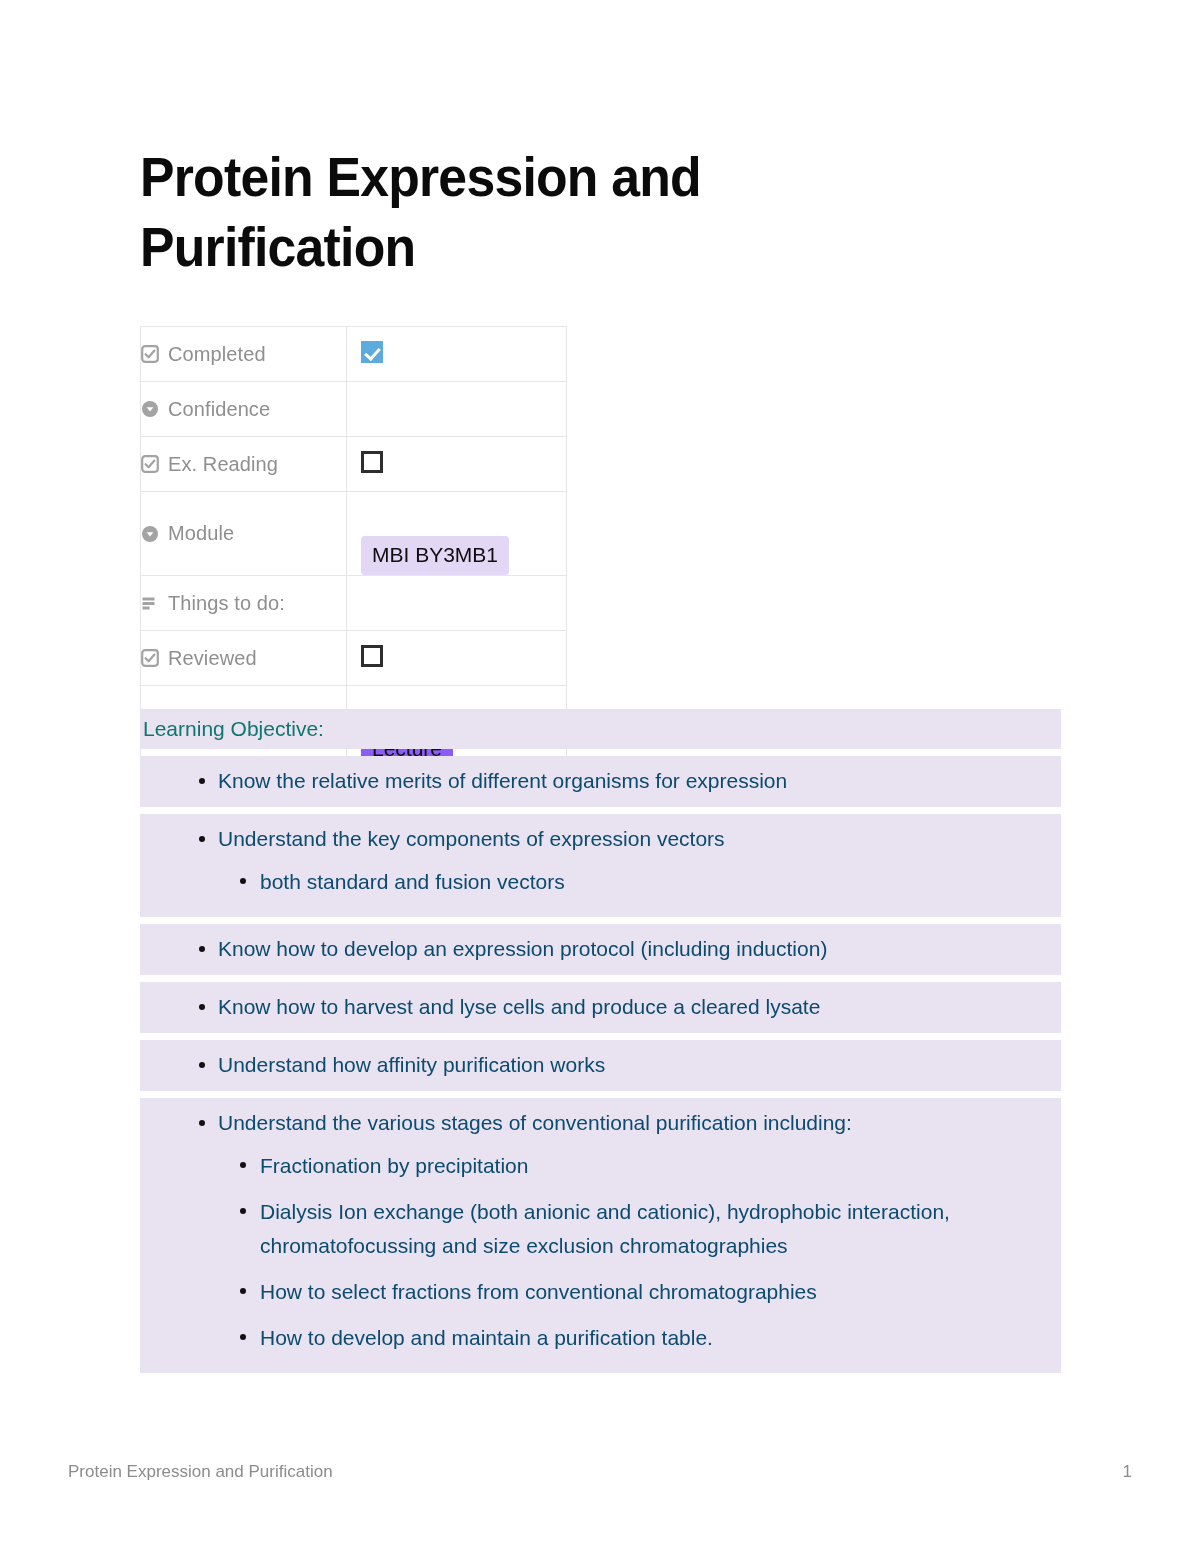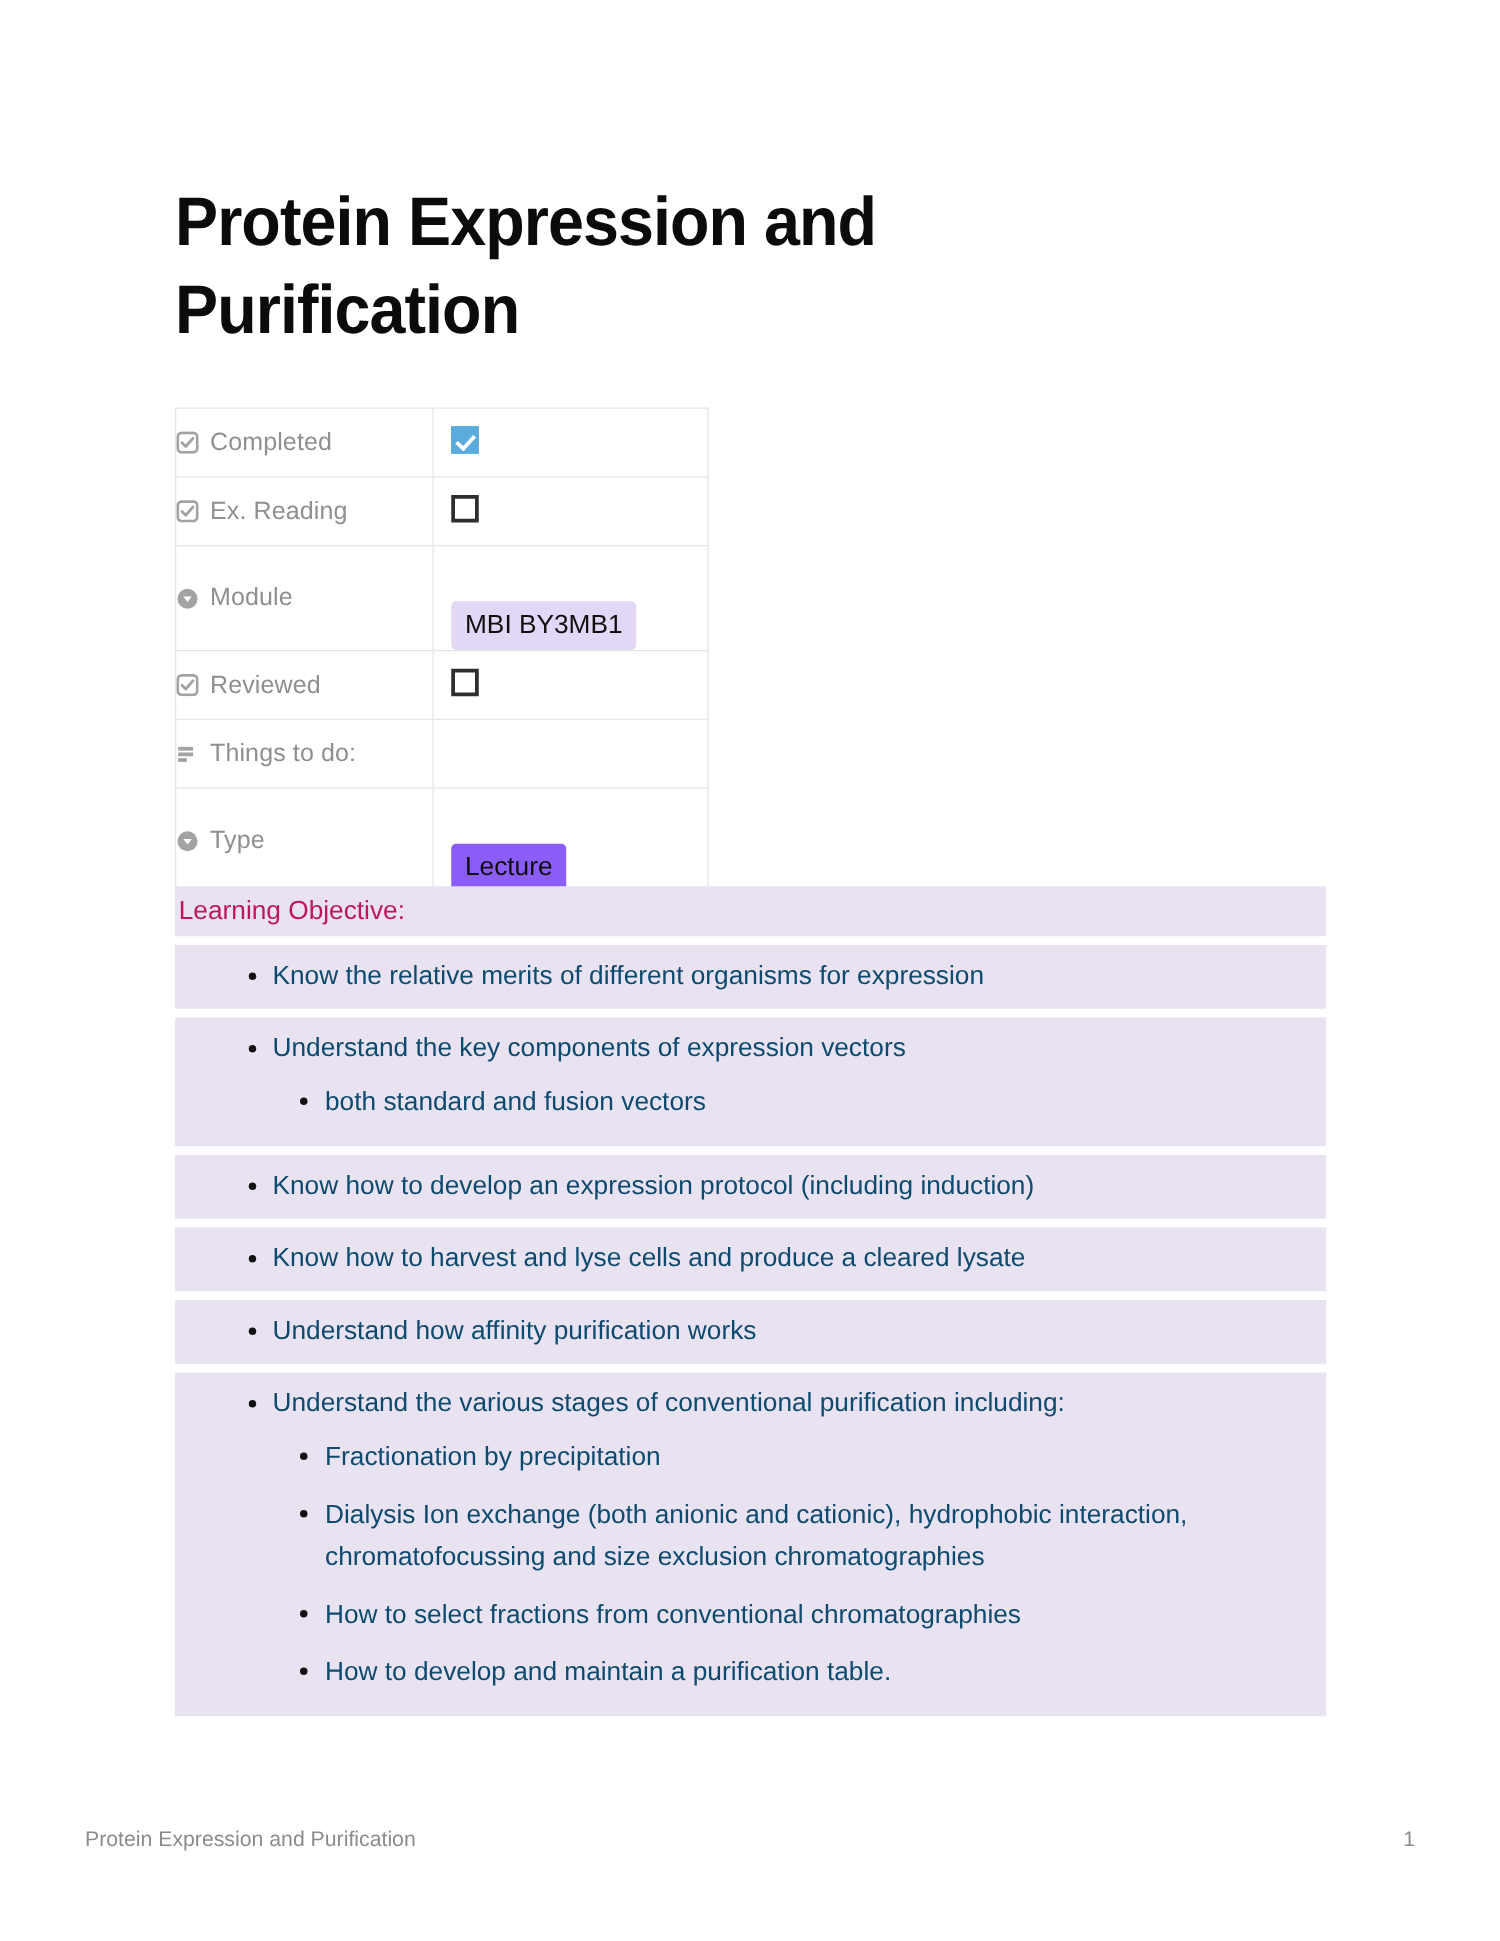--- a/index.html
+++ b/index.html
@@ -138,21 +138,21 @@
     background: #e8e2f1;
     box-sizing: border-box;
     margin-bottom: 7px;
   }
   .hl:last-child { margin-bottom: 0; }
 
   .lead-line {
     font-size: 21px;
     line-height: 27px;
     padding: 6px 0 7px 3px;
-    color: #be185d;
+    color: #0f766e;
   }
 
   ul.lvl1 {
     list-style: none;
     margin: 0;
     padding: 5px 0 7px 0;
   }
   ul.lvl1 > li {
     position: relative;
     font-size: 21px;
@@ -228,20 +228,34 @@
               <span class="key-label">Completed</span>
             </div>
           </td>
           <td class="val-cell"><span class="cb checked"></span></td>
         </tr>
         <tr>
           <td class="key-cell">
             <div class="key-inner">
               <span class="p-icon">
                 <svg width="18" height="18" viewBox="0 0 18 18">
+                  <circle cx="9" cy="9" r="8" fill="#a3a3a3"></circle>
+                  <path d="M5.6 7.2 L12.4 7.2 L9 11.6 Z" fill="#ffffff"></path>
+                </svg>
+              </span>
+              <span class="key-label">Confidence</span>
+            </div>
+          </td>
+          <td class="val-cell"></td>
+        </tr>
+        <tr>
+          <td class="key-cell">
+            <div class="key-inner">
+              <span class="p-icon">
+                <svg width="18" height="18" viewBox="0 0 18 18">
                   <rect x="1.2" y="1.2" width="15.6" height="15.6" rx="3" ry="3" fill="none" stroke="#a3a3a3" stroke-width="2.2"></rect>
                   <path d="M4.6 9.2 L7.6 12.2 L13.4 5.6" fill="none" stroke="#a3a3a3" stroke-width="2.2" stroke-linecap="round" stroke-linejoin="round"></path>
                 </svg>
               </span>
               <span class="key-label">Ex. Reading</span>
             </div>
           </td>
           <td class="val-cell"><span class="cb unchecked"></span></td>
         </tr>
         <tr>
@@ -250,49 +264,49 @@
               <span class="p-icon">
                 <svg width="18" height="18" viewBox="0 0 18 18">
                   <circle cx="9" cy="9" r="8" fill="#a3a3a3"></circle>
                   <path d="M5.6 7.2 L12.4 7.2 L9 11.6 Z" fill="#ffffff"></path>
                 </svg>
               </span>
               <span class="key-label">Module</span>
             </div>
           </td>
           <td class="val-cell"><span class="tag tag-module">MBI BY3MB1</span></td>
-        </tr>
-        <tr>
-          <td class="key-cell">
-            <div class="key-inner">
-              <span class="p-icon">
-                <svg width="18" height="18" viewBox="0 0 18 18">
-                  <rect x="1.2" y="1.2" width="15.6" height="15.6" rx="3" ry="3" fill="none" stroke="#a3a3a3" stroke-width="2.2"></rect>
-                  <path d="M4.6 9.2 L7.6 12.2 L13.4 5.6" fill="none" stroke="#a3a3a3" stroke-width="2.2" stroke-linecap="round" stroke-linejoin="round"></path>
-                </svg>
-              </span>
-              <span class="key-label">Reviewed</span>
-            </div>
-          </td>
-          <td class="val-cell"><span class="cb unchecked"></span></td>
         </tr>
         <tr>
           <td class="key-cell">
             <div class="key-inner">
               <span class="p-icon">
                 <svg width="18" height="18" viewBox="0 0 18 18">
                   <rect x="1.5" y="3.5" width="12" height="3" fill="#a3a3a3"></rect>
                   <rect x="1.5" y="8" width="12" height="3" fill="#a3a3a3"></rect>
                   <rect x="1.5" y="12.5" width="7" height="3" fill="#a3a3a3"></rect>
                 </svg>
               </span>
               <span class="key-label">Things to do:</span>
             </div>
           </td>
           <td class="val-cell"></td>
+        </tr>
+        <tr>
+          <td class="key-cell">
+            <div class="key-inner">
+              <span class="p-icon">
+                <svg width="18" height="18" viewBox="0 0 18 18">
+                  <rect x="1.2" y="1.2" width="15.6" height="15.6" rx="3" ry="3" fill="none" stroke="#a3a3a3" stroke-width="2.2"></rect>
+                  <path d="M4.6 9.2 L7.6 12.2 L13.4 5.6" fill="none" stroke="#a3a3a3" stroke-width="2.2" stroke-linecap="round" stroke-linejoin="round"></path>
+                </svg>
+              </span>
+              <span class="key-label">Reviewed</span>
+            </div>
+          </td>
+          <td class="val-cell"><span class="cb unchecked"></span></td>
         </tr>
         <tr>
           <td class="key-cell">
             <div class="key-inner">
               <span class="p-icon">
                 <svg width="18" height="18" viewBox="0 0 18 18">
                   <circle cx="9" cy="9" r="8" fill="#a3a3a3"></circle>
                   <path d="M5.6 7.2 L12.4 7.2 L9 11.6 Z" fill="#ffffff"></path>
                 </svg>
               </span>

